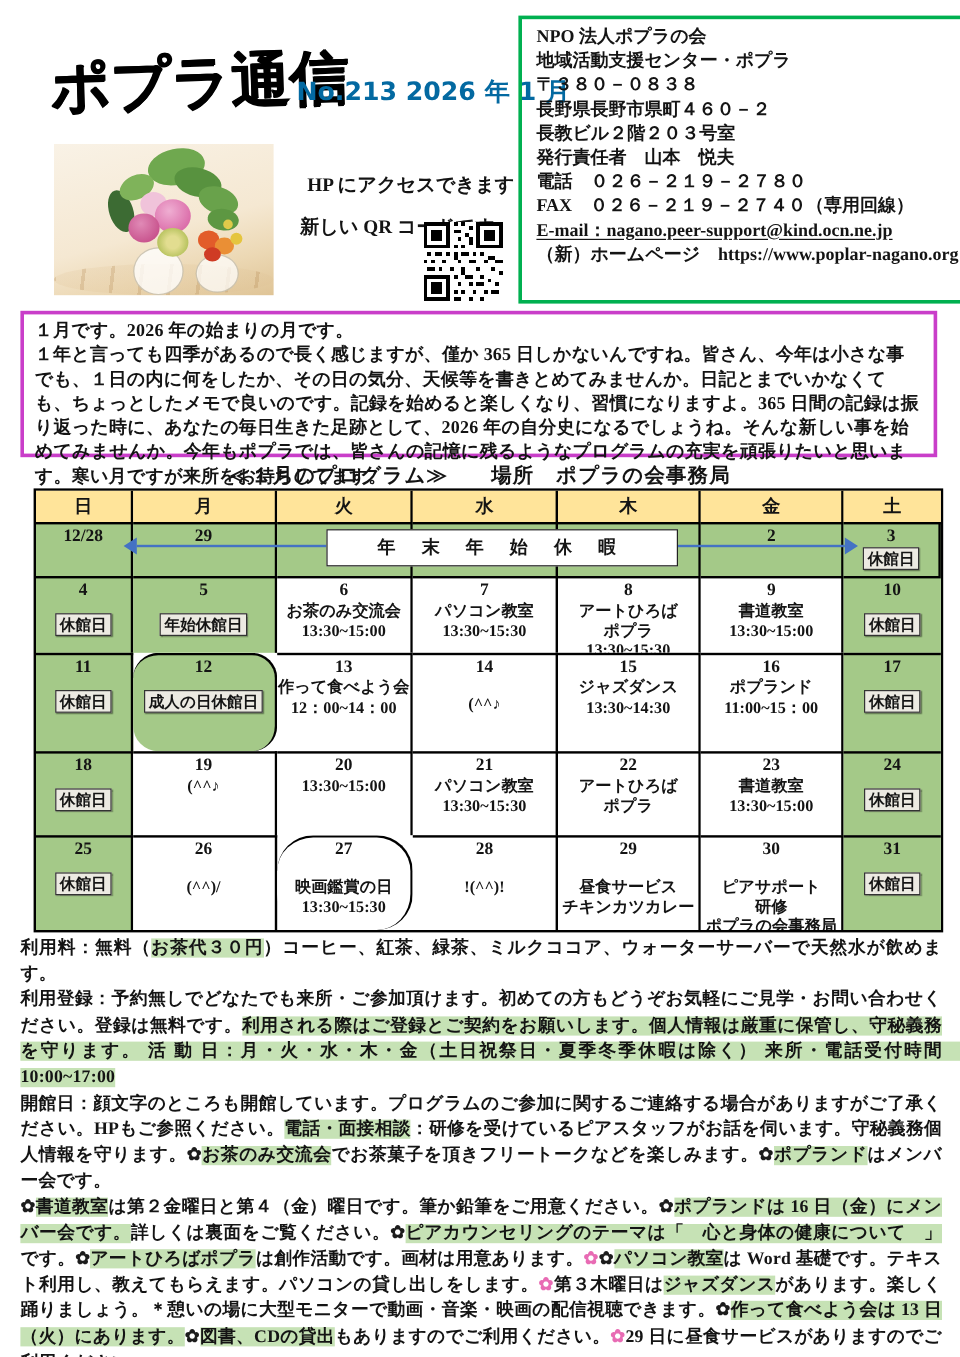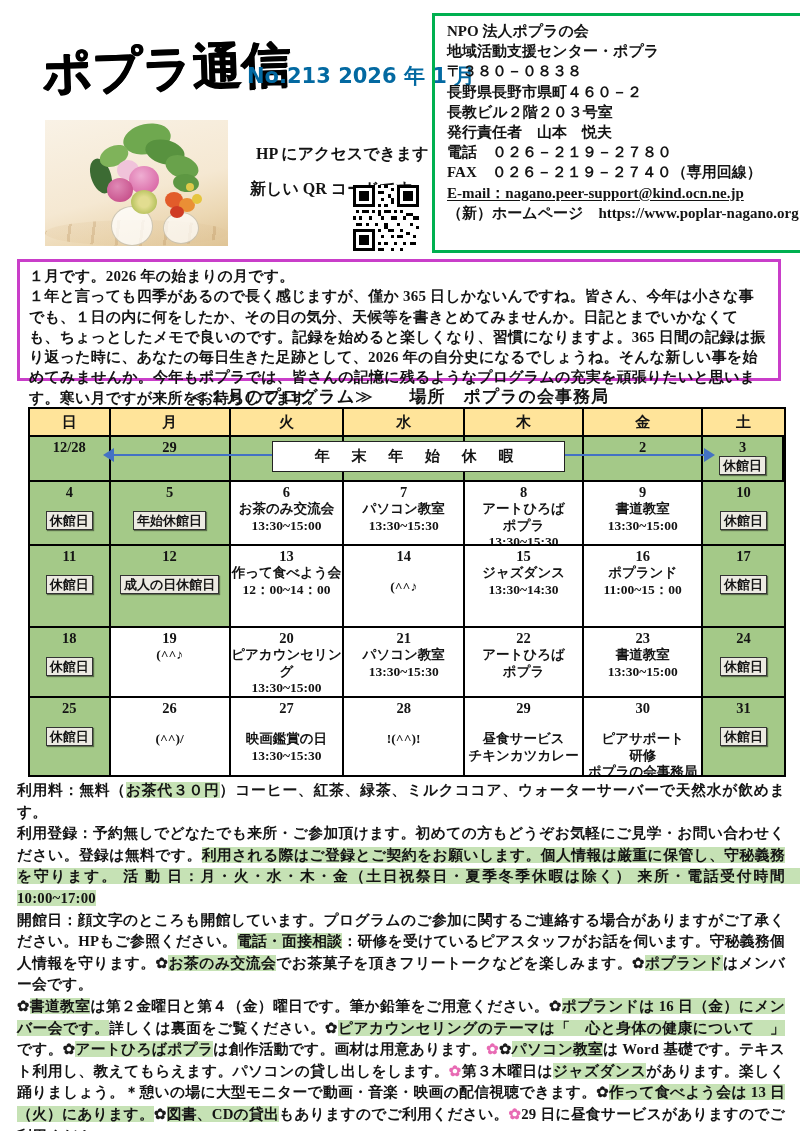--- a/index.html
+++ b/index.html
@@ -222,21 +222,21 @@
         <div class="cal-cell closed" style="width: 10.7%;">
           <div class="cal-date">10</div>
           <span class="closed-badge">休館日</span>
         </div>
       </div>
       <div class="cal-row" style="height: 82px;">
         <div class="cal-cell closed" style="width: 10.7%;">
           <div class="cal-date">11</div>
           <span class="closed-badge">休館日</span>
         </div>
-        <div class="cal-cell closed" style="width: 15.9%;">
+        <div class="cal-cell closed" style="width: 15.9%; border-radius: 21px;">
           <div class="cal-date">12</div>
           <span class="closed-badge">成人の日休館日</span>
         </div>
         <div class="cal-cell open" style="width: 15.1%;">
           <div class="cal-date">13</div>
           <div class="cal-line">作って食べよう会</div>
           <div class="cal-line">12：00~14：00</div>
         </div>
         <div class="cal-cell open" style="width: 16%;">
           <div class="cal-date">14</div>
@@ -261,21 +261,20 @@
         <div class="cal-cell closed" style="width: 10.7%;">
           <div class="cal-date">18</div>
           <span class="closed-badge">休館日</span>
         </div>
         <div class="cal-cell open" style="width: 15.9%;">
           <div class="cal-date">19</div>
           <div class="cal-line">(^^♪</div>
         </div>
         <div class="cal-cell open" style="width: 15.1%;">
           <div class="cal-date">20</div>
-          <div class="cal-line">ピアカウンセリング</div>
           <div class="cal-line">13:30~15:00</div>
         </div>
         <div class="cal-cell open" style="width: 16%;">
           <div class="cal-date">21</div>
           <div class="cal-line">パソコン教室</div>
           <div class="cal-line">13:30~15:30</div>
         </div>
         <div class="cal-cell open" style="width: 15.8%;">
           <div class="cal-date">22</div>
           <div class="cal-line">アートひろば</div>
@@ -293,21 +292,21 @@
       </div>
       <div class="cal-row" style="height: 79px;">
         <div class="cal-cell closed" style="width: 10.7%;">
           <div class="cal-date">25</div>
           <span class="closed-badge">休館日</span>
         </div>
         <div class="cal-cell open" style="width: 15.9%;">
           <div class="cal-date">26</div>
           <div class="cal-line low">(^^)/</div>
         </div>
-        <div class="cal-cell open" style="width: 15.1%;">
+        <div class="cal-cell open" style="width: 15.1%; border-radius: 30px;">
           <div class="cal-date">27</div>
           <div class="cal-line low">映画鑑賞の日</div>
           <div class="cal-line">13:30~15:30</div>
         </div>
         <div class="cal-cell open" style="width: 16%;">
           <div class="cal-date">28</div>
           <div class="cal-line low">!(^^)!</div>
         </div>
         <div class="cal-cell open" style="width: 15.8%;">
           <div class="cal-date">29</div>

